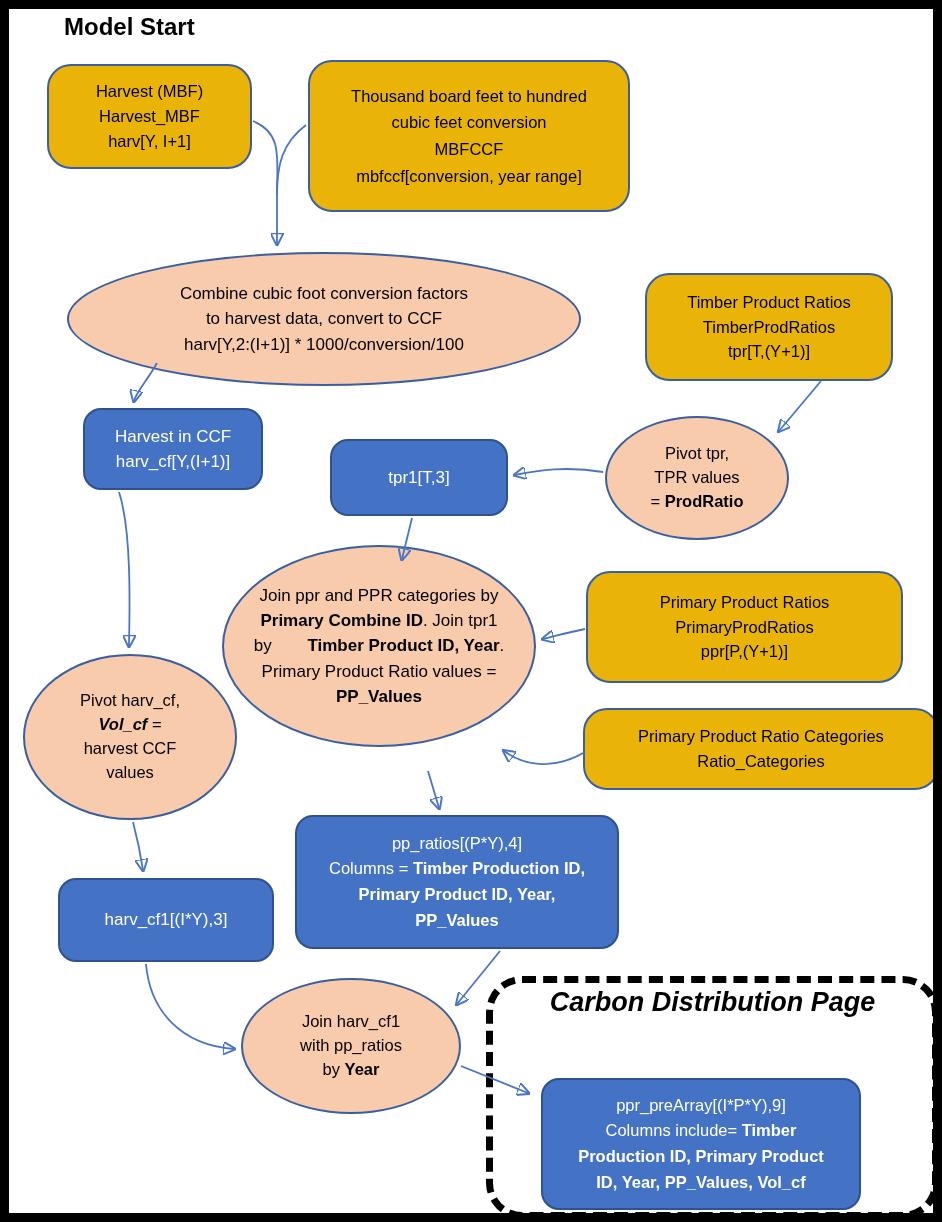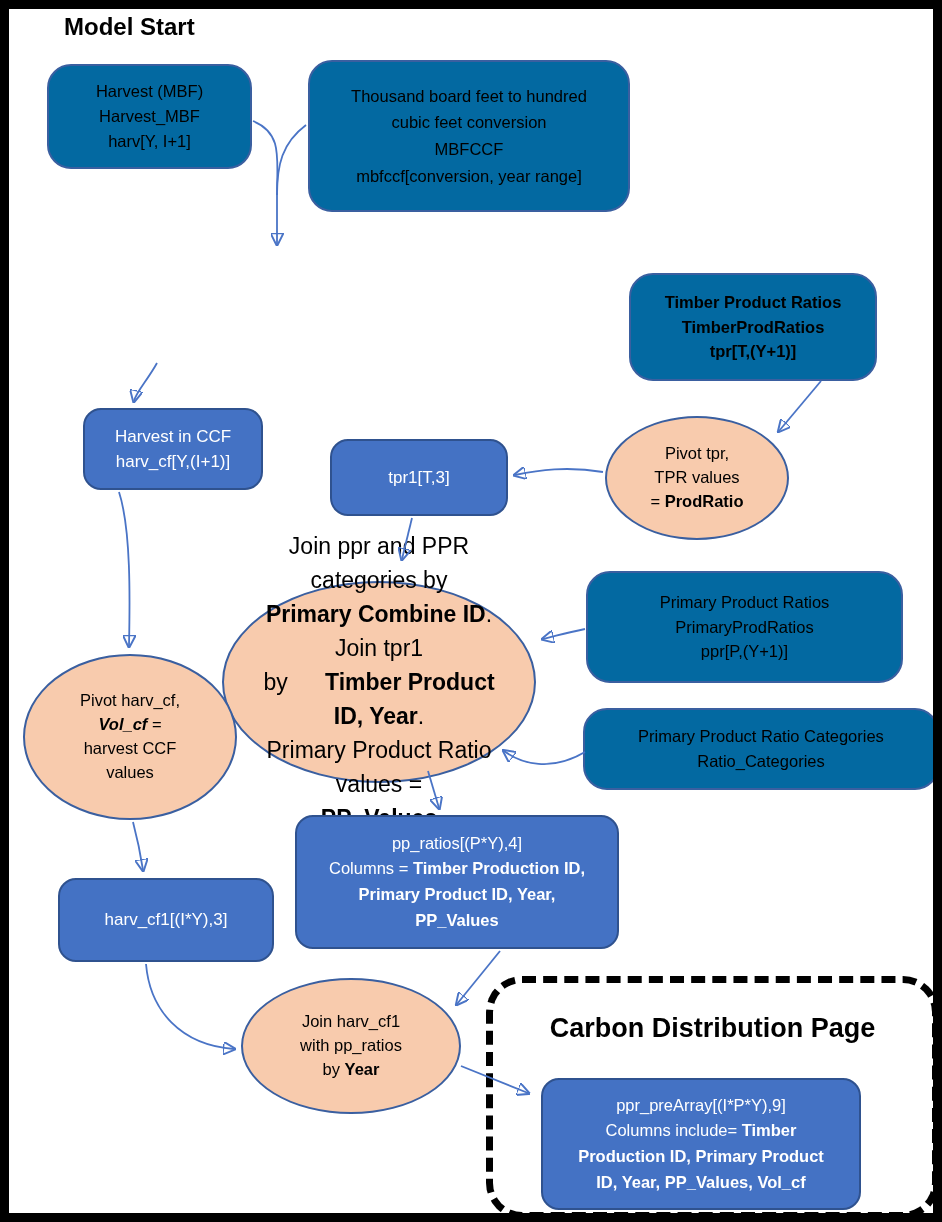--- a/index.html
+++ b/index.html
@@ -11,47 +11,47 @@
   }
   .page-title {
     position:absolute; left:18px; top:4px;
     font-size:24px; font-weight:bold; color:#000; letter-spacing:0px;margin-left:37px;
   }
   .node {
     position:absolute; display:flex; align-items:center; justify-content:center;
     text-align:center; white-space:pre-line; box-sizing:border-box;
     font-size:16.5px; line-height:1.5; padding:4px 10px;
   }
-  .yellow { background:#0369a1; border:2.5px solid #3A5FA0; color:#000; border-radius:24px; }
+  .yellow { background:#eab308; border:2.5px solid #3A5FA0; color:#000; border-radius:24px; }
   .peach  { background:#F8CBAD; border:2.5px solid #3A5FA0; color:#000; border-radius:50%; }
   .blue   { background:#4472C4; border:2px  solid #2F528F; color:#fff; border-radius:18px; }
 
   .n-harvest-mbf   { left:38px;  top:55px;  width:205px; height:105px; }
   .n-mbfccf        { left:299px; top:51px;  width:322px; height:152px; line-height:1.62; }
   .n-combine       { left:58px;  top:243px; width:514px; height:134px; font-size:17px; }
-  .n-tpr           { left:620px; top:264px; width:248px; height:108px;font-weight:bold; }
+  .n-tpr           { left:636px; top:264px; width:248px; height:108px; }
   .n-harvest-ccf   { left:74px;  top:399px; width:180px; height:82px;  font-size:17px; }
   .n-tpr1          { left:321px; top:430px; width:178px; height:77px;  font-size:17px; }
   .n-pivot-tpr     { left:596px; top:407px; width:184px; height:124px; line-height:1.45; }
-  .n-join-ppr      { left:213px; top:572px; width:314px; height:202px; font-size:23px; line-height:1.48; padding:10px 22px; }
+  .n-join-ppr      { left:213px; top:536px; width:314px; height:202px; font-size:17px; line-height:1.48; padding:10px 22px; }
   .n-ppr           { left:577px; top:562px; width:317px; height:112px; }
   .n-ratio-cat     { left:574px; top:699px; width:356px; height:82px;  }
   .n-pivot-harvcf  { left:14px;  top:645px; width:214px; height:166px; line-height:1.45; }
   .n-pp-ratios     { left:286px; top:806px; width:324px; height:134px; line-height:1.55; }
   .n-harv-cf1      { left:49px;  top:869px; width:216px; height:84px;  font-size:17px; }
   .n-join-harvcf1  { left:232px; top:969px; width:220px; height:136px; line-height:1.45; }
   .n-ppr-prearray  { left:532px; top:1069px;width:320px; height:132px; line-height:1.55; }
 
   .dashed-box {
     position:absolute; left:477px; top:967px; width:453px; height:243px;
     border:7px dashed #000; border-radius:36px; box-sizing:border-box;
   }
   .dashed-title {
-    position:absolute; left:477px; top:1004px; width:453px;
-    text-align:center; font-size:27px; font-weight:bold; color:#000;
+    position:absolute; left:477px; top:978px; width:453px;
+    text-align:center; font-size:27px; font-weight:bold; color:#000;font-style:italic;
   }
   svg.arrows { position:absolute; left:0; top:0; width:942px; height:1222px; pointer-events:none; }
   svg.arrows path { fill:none; stroke:#4A74C6; stroke-width:1.8; }
 </style>
 </head>
 <body>
 
 <div class="canvas">
 
   <div class="page-title">Model Start</div>
@@ -65,20 +65,23 @@
 mbfccf[conversion, year range]</span></div></div>
   <div class="node yellow n-tpr"><div><span>Timber Product Ratios
 TimberProdRatios
 tpr[T,(Y+1)]</span></div></div>
   <div class="node yellow n-ppr"><div><span>Primary Product Ratios
 PrimaryProdRatios
 ppr[P,(Y+1)]</span></div></div>
   <div class="node yellow n-ratio-cat"><div><span>Primary Product Ratio Categories
 Ratio_Categories</span></div></div>
 
+  <div class="node peach n-combine"><div><span>Combine cubic foot conversion factors
+to harvest data, convert to CCF
+harv[Y,2:(I+1)] * 1000/conversion/100</span></div></div>
   <div class="node peach n-pivot-tpr"><div><span>Pivot tpr,
 TPR values
 = </span><span style="font-weight: bold;">ProdRatio</span></div></div>
   <div class="node peach n-join-ppr"><div><span>Join ppr and PPR categories by
 </span><span style="font-weight: bold;">Primary Combine ID</span><span>. Join tpr1
 by </span><span style="font-weight: bold; margin-left: 31px;">Timber Product ID, Year</span><span>.
 Primary Product Ratio values =
 </span><span style="font-weight: bold;">PP_Values</span></div></div>
   <div class="node peach n-pivot-harvcf"><div><span>Pivot harv_cf,
 </span><span style="font-weight: bold; font-style: italic;">Vol_cf</span><span> =

